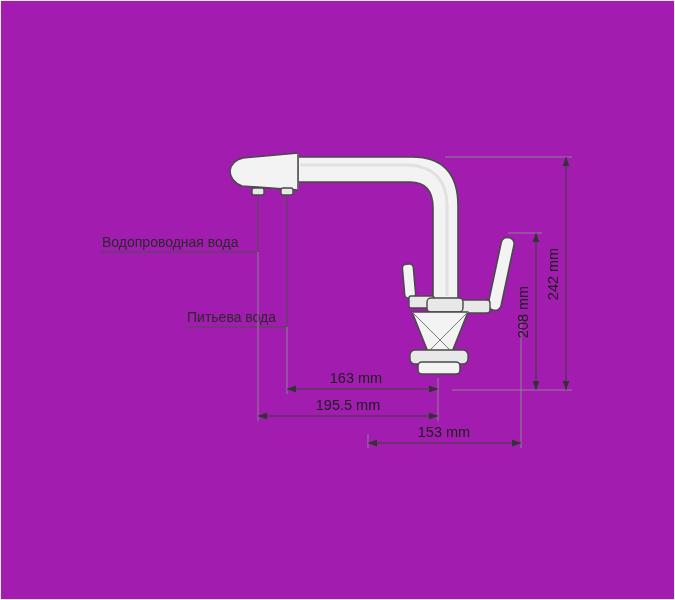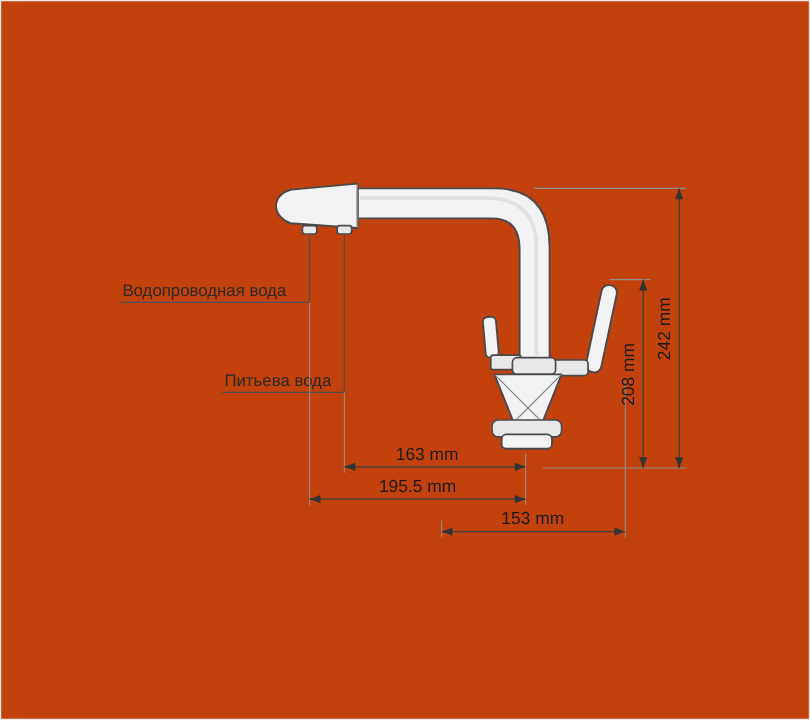--- a/index.html
+++ b/index.html
@@ -5,21 +5,21 @@
   html, body {
     margin: 0;
     padding: 0;
     background: #ffffff;
     font-family: "Liberation Sans", sans-serif;
   }
   .canvas {
     position: relative;
     width: 675px;
     height: 600px;
-    background: #c2410c;
+    background: #a21caf;
     box-shadow: inset 0 0 0 1px #ececec;
     overflow: hidden;
     text-align: center;
   }
   svg { display: block; }
   .faucet-outline {
     fill: #f3f3f3;
     stroke: #4a4a4a;
     stroke-width: 1.6;
     stroke-linejoin: round;

